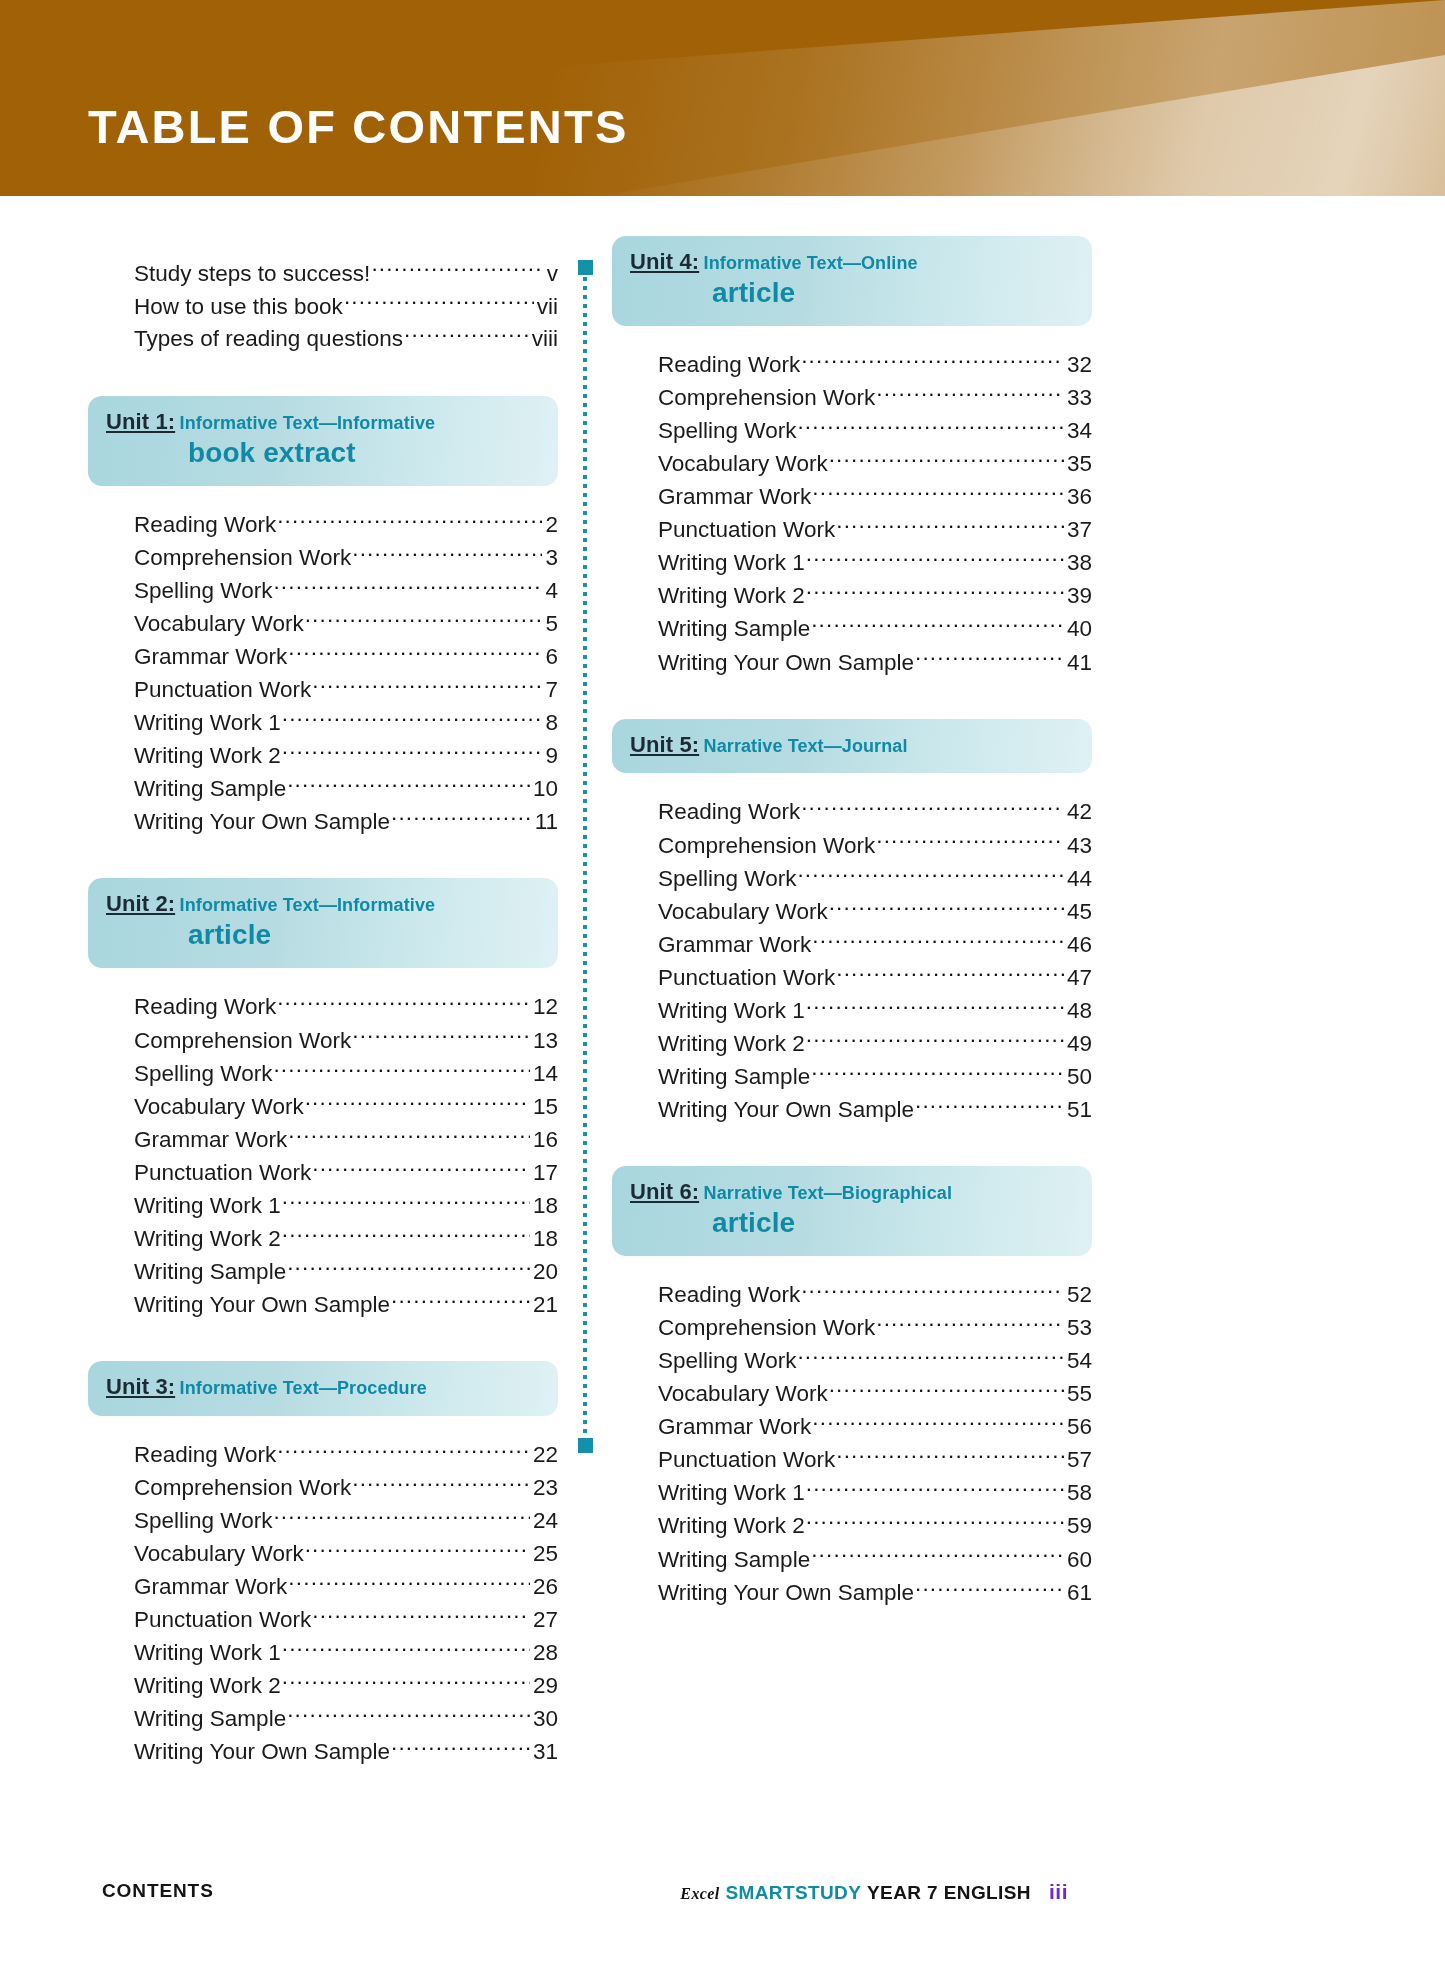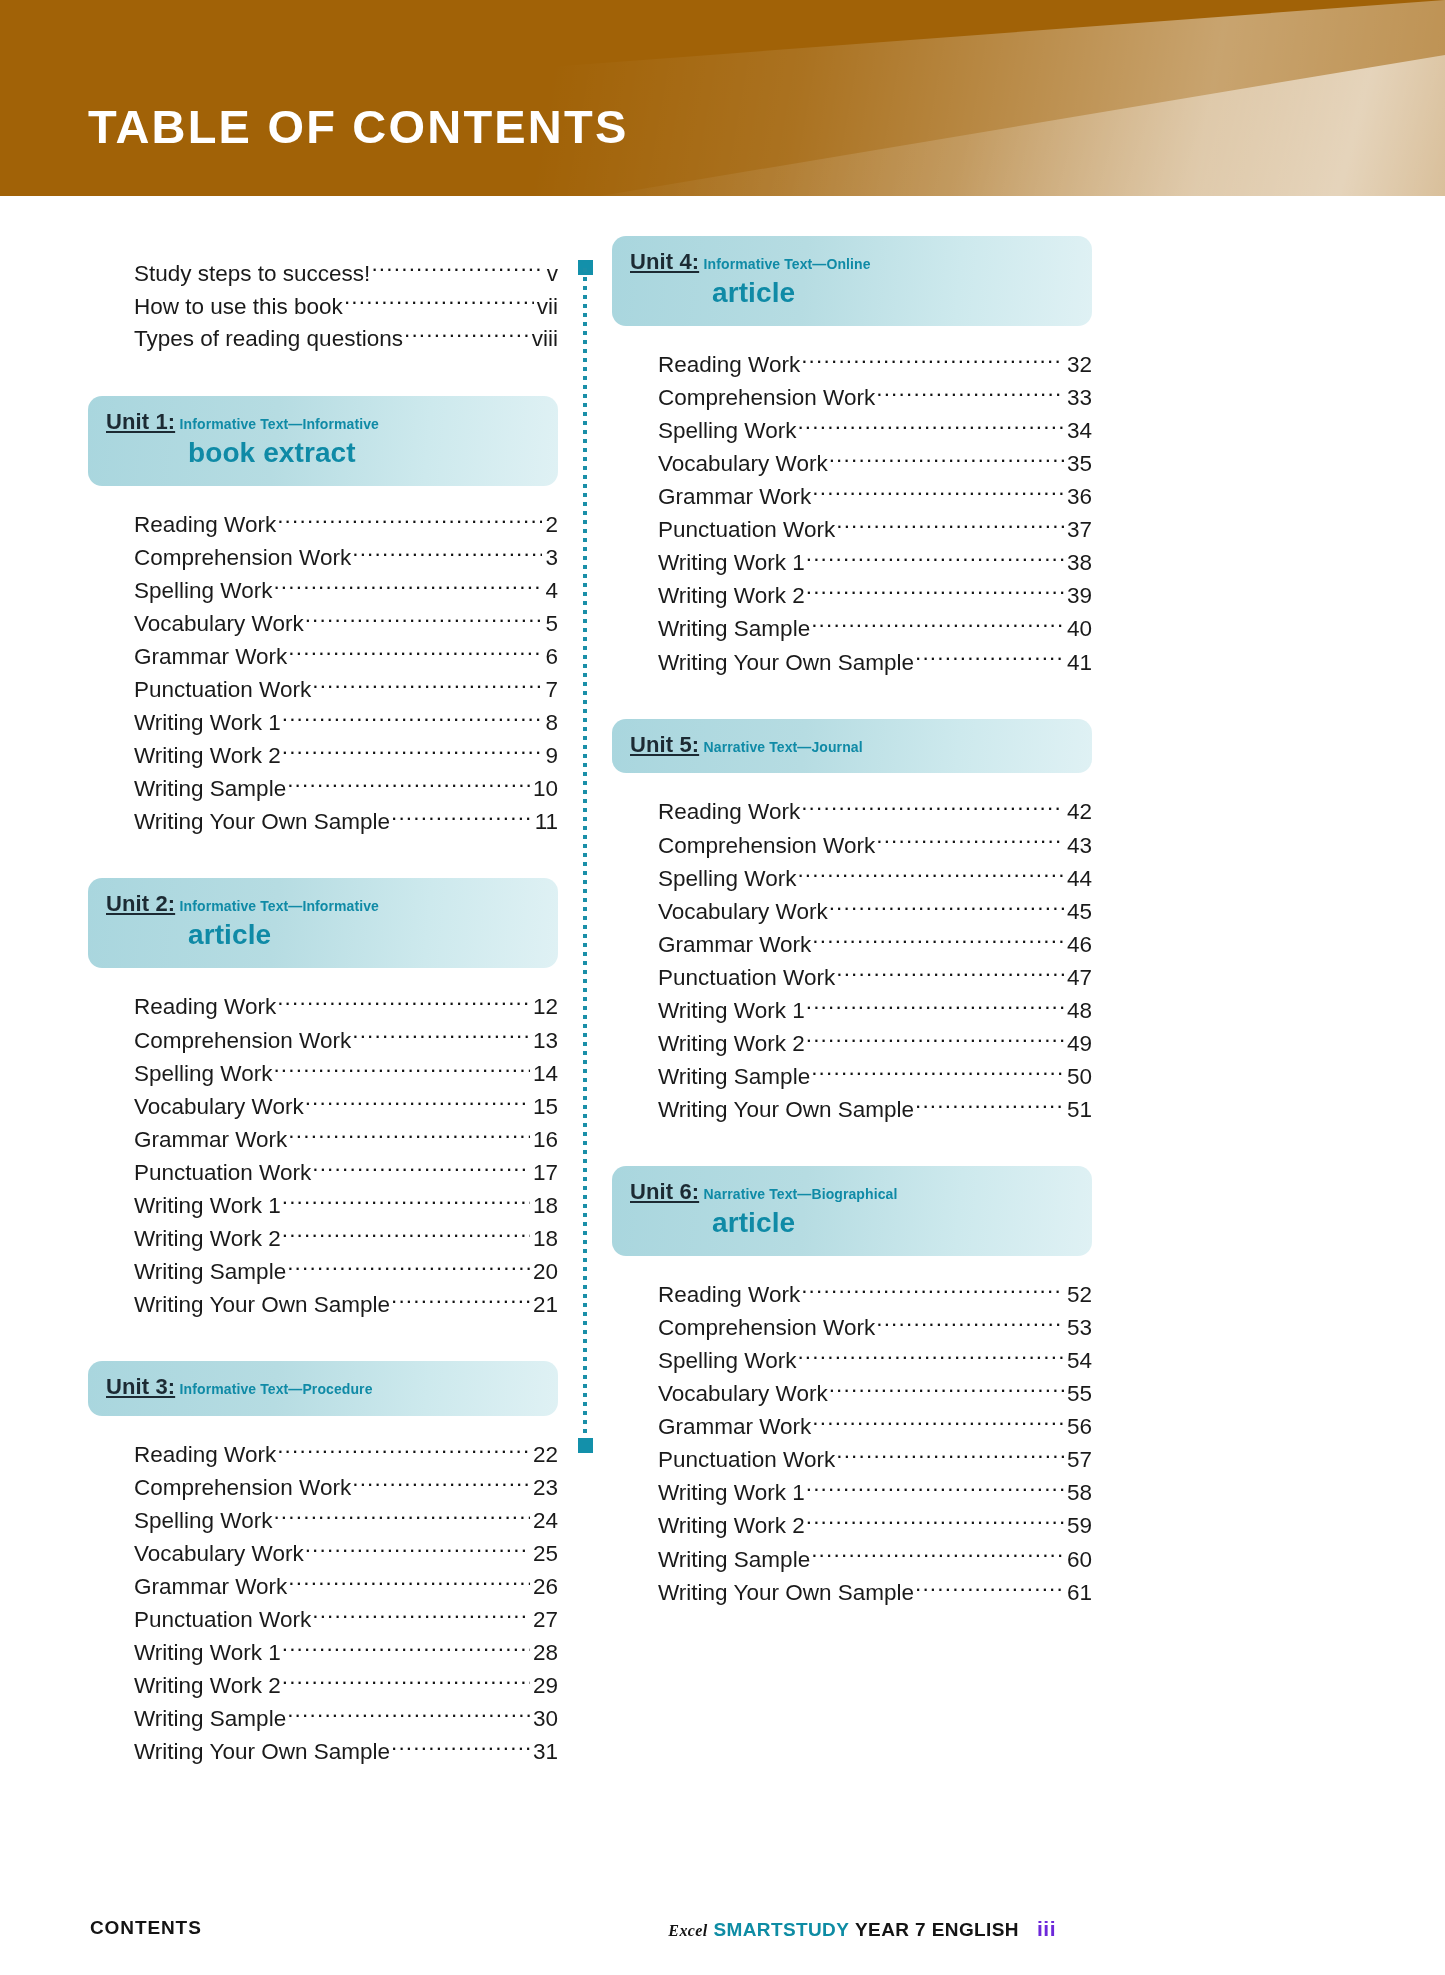--- a/index.html
+++ b/index.html
@@ -99,21 +99,21 @@
   }
   .unit-banner.two-line { padding-bottom: 16px; }
   .unit-num {
     font-size: 22px;
     font-weight: bold;
     color: #1c2a33;
     letter-spacing: 0.1px;
     text-decoration: underline;
   }
   .unit-title {
-    font-size: 14px;
+    font-size: 18px;
     font-weight: bold;
     color: #0f8aa6;
     letter-spacing: 0.1px;
   }
   .unit-title-cont {
     display: block;
     font-size: 28px;
     font-weight: bold;
     color: #0f8aa6;
     padding-left: 82px;
@@ -148,25 +148,24 @@
     left: 0;
     bottom: 0;
     white-space: nowrap;
   }
   .entry-page { flex: 0 0 auto; padding-left: 2px; }
   .prelim .entry { line-height: 1.45; }
 
   
   .footer {
     position: absolute;
-    left: 0;
+    left: 12px;
     top: 1880px;
     width: 1146px;
     height: 40px;
-    margin-top: 37px;
   }
   .footer-left {
     position: absolute;
     left: 90px;
     top: 0;
     font-size: 19px;
     font-weight: bold;
     color: #141414;
     letter-spacing: 0.9px;
   }

